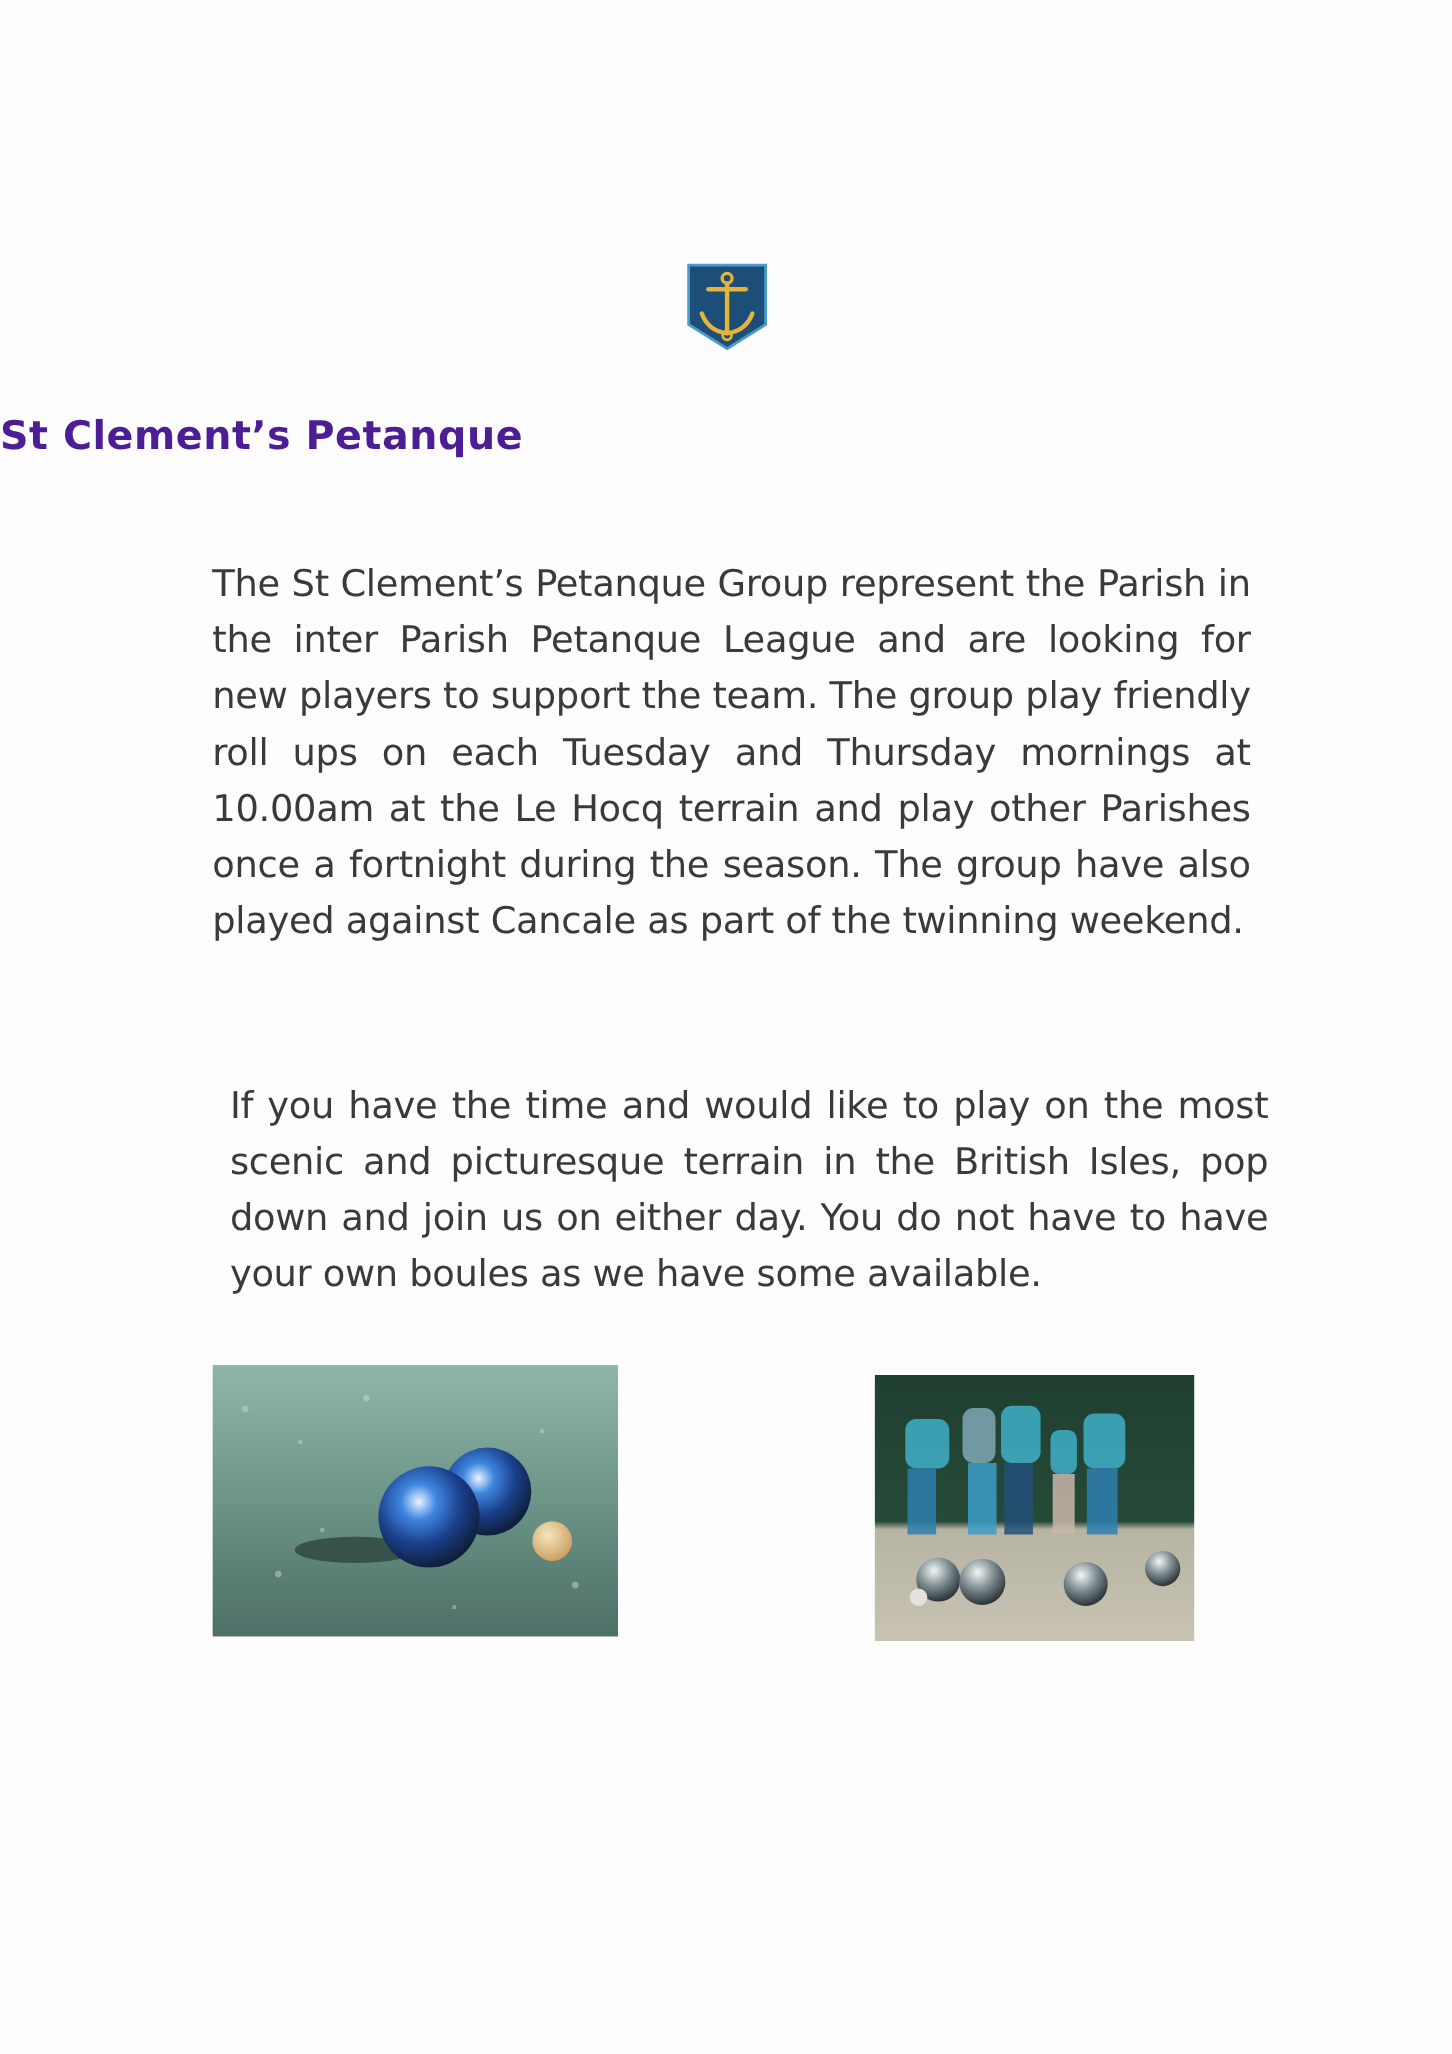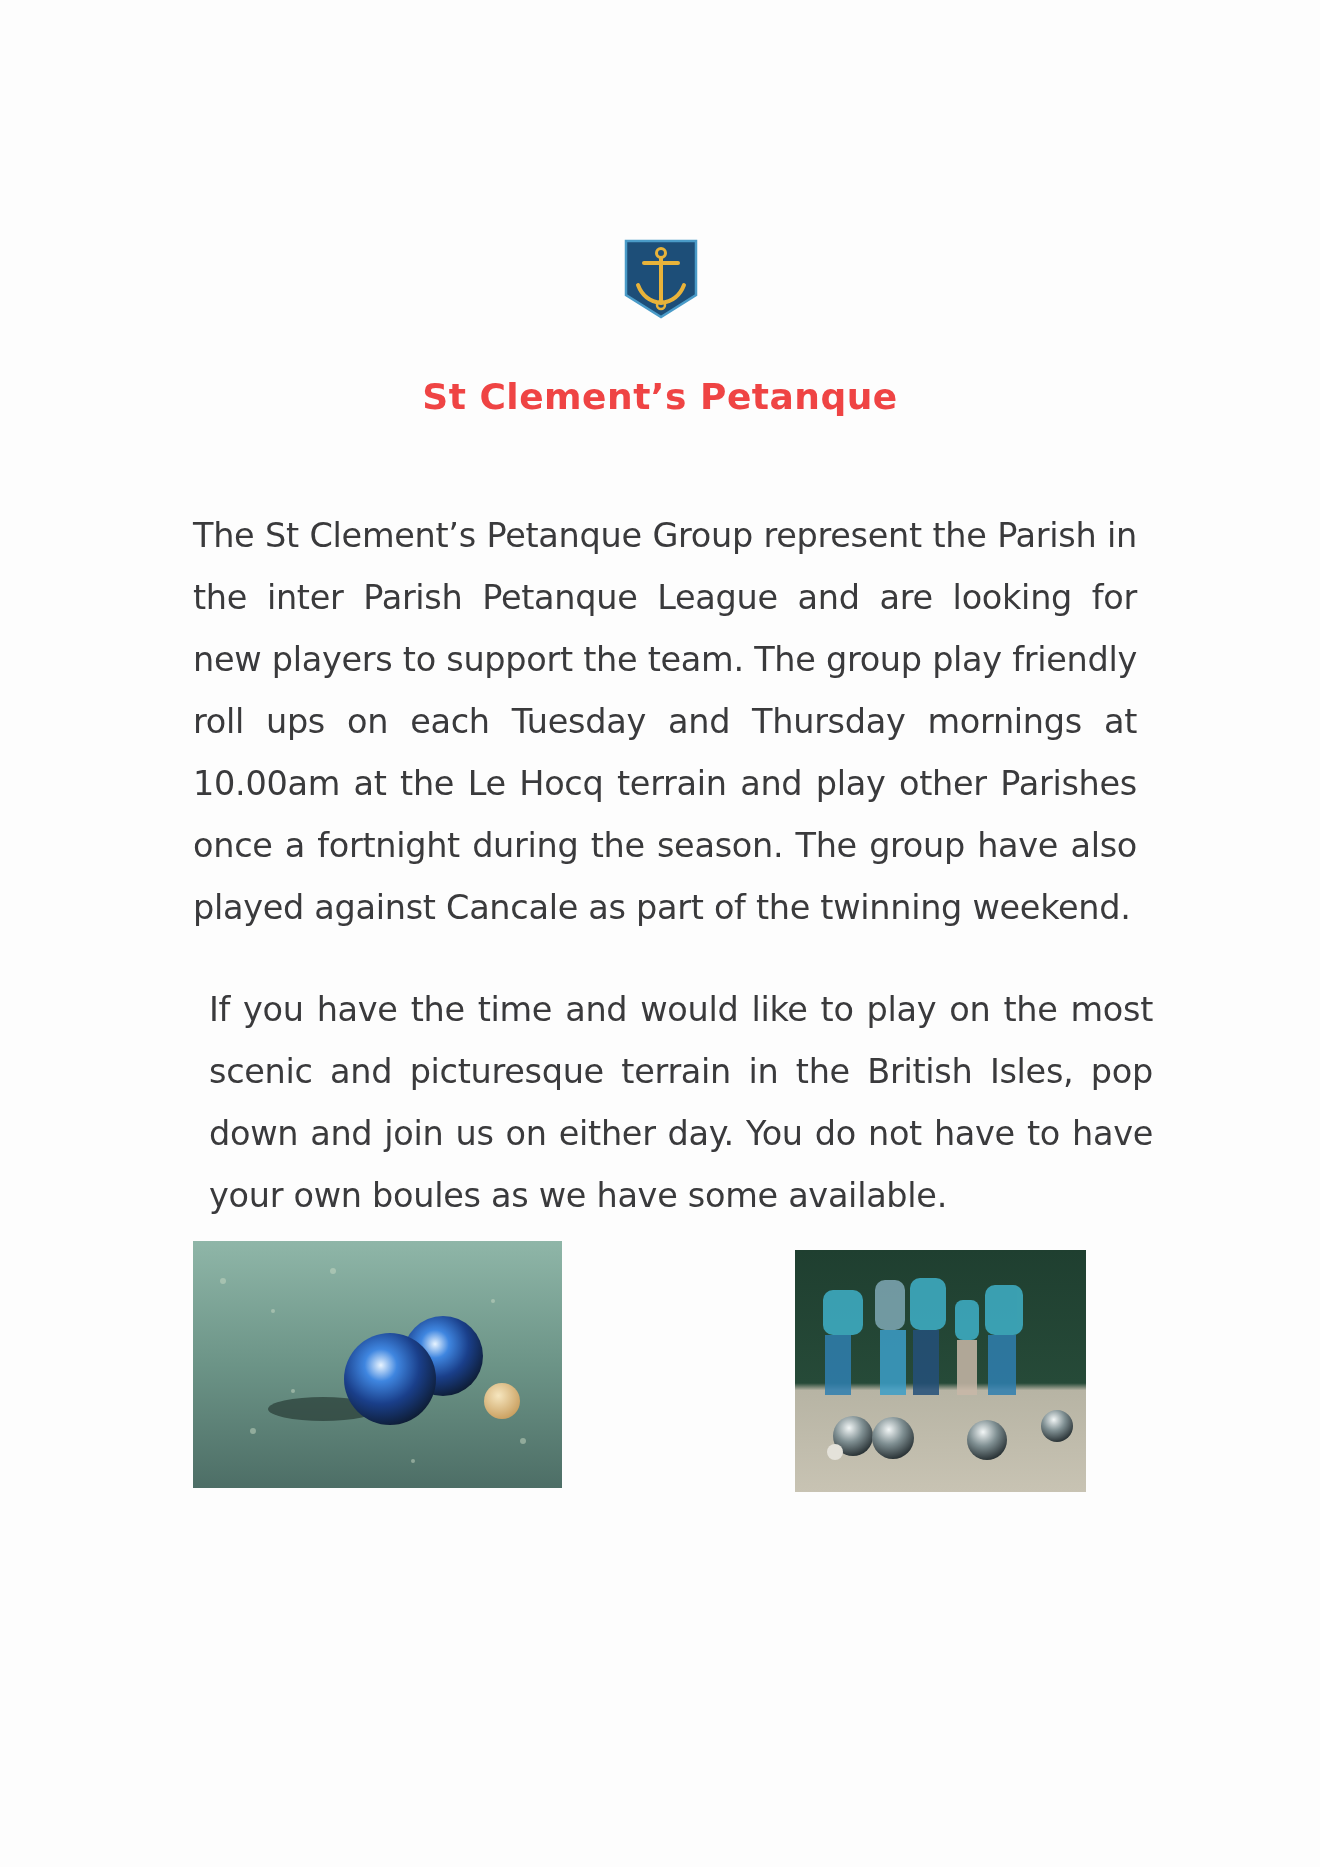--- a/index.html
+++ b/index.html
@@ -1,21 +1,21 @@
 <!DOCTYPE html>
 <html><head>
 <meta charset="utf-8">
 <style>
   html, body { margin:0; padding:0; }
   body { width:1320px; height:1867px; background:#fdfdfd; position:relative; overflow:hidden;
          font-family:"DejaVu Sans", "Liberation Sans", sans-serif; color:#333436; }
   .crest { position:absolute; left:624px; top:239px; width:74px; height:80px; }
-  .title { position:absolute; left:0; width:1320px; top:376px; text-align:center;
-           font-weight:bold; font-size:36px; letter-spacing:0.5px; color:#ef4444; }
-  .para { position:absolute; left:193px; width:944px; font-size:33.5px; line-height:62px;
+  .title { position:absolute; left:0; width:1320px; top:376px; text-align:left;
+           font-weight:bold; font-size:36px; letter-spacing:0.5px; color:#4c1d95; }
+  .para { position:absolute; left:193px; width:944px; font-size:33.5px; line-height:51px;
           text-align:justify; text-align-last:left; color:#3a3a3c; letter-spacing:-0.3px; }
   .p1 { top:505px; }
   .p2 { top:963px; }
   .photo { position:absolute; overflow:hidden; }
   .photo1 { left:193px; top:1241px; width:369px; height:247px; }
   .photo2 { left:795px; top:1250px; width:291px; height:242px; }
   .photo svg { width:100%; height:100%; display:block; }
 </style>
 </head>
 <body>

